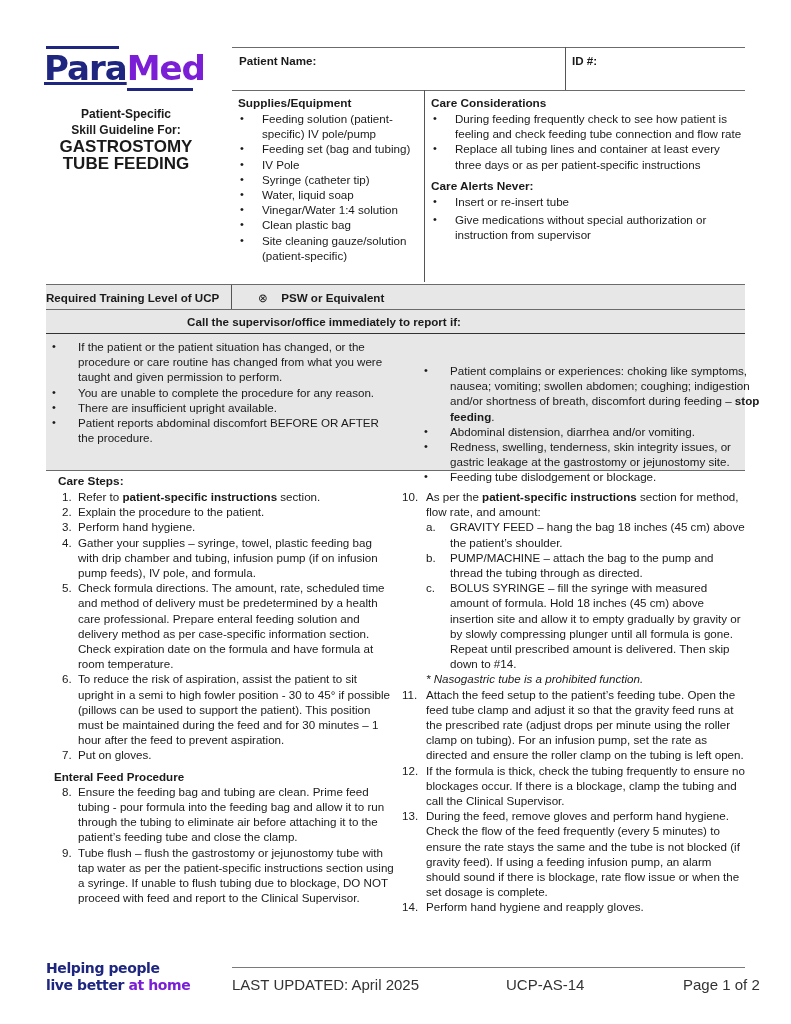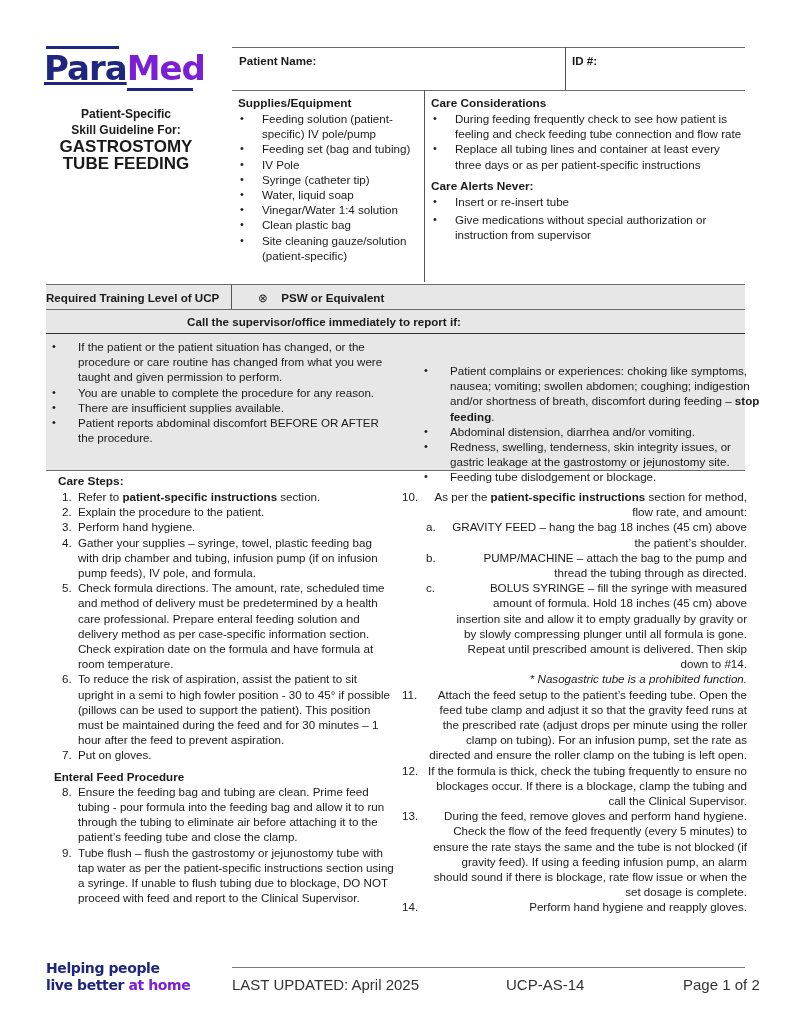--- a/index.html
+++ b/index.html
@@ -43,21 +43,21 @@
   .report-left { left: 50px; top: 339px; width: 340px; }
   .report-right { left: 422px; top: 339px; width: 345px; margin-top: 24px; }
   .report-left ul.bl li, .report-right ul.bl li { padding-left: 28px; }
 
   
   .care-steps { left: 54px; top: 474px; width: 340px; }
   .care-steps-2 { left: 402px; top: 489px; width: 345px; }
   ol.steps { list-style: none; }
   ol.steps > li { position: relative; padding-left: 24px; }
   ol.steps > li .num { position: absolute; left: 8px; top: 0; }
-  .care-steps-2 ol.steps > li { padding-left: 24px; text-align: right; }
+  .care-steps-2 ol.steps > li { padding-left: 24px; }
   .care-steps-2 ol.steps > li .num { left: 0; }
   ol.sub { list-style: none; margin-left: 0; }
   ol.sub li { position: relative; padding-left: 24px; }
   ol.sub li .num { position: absolute; left: 2px; top: 0; }
   .note { font-style: italic; }
   .sub-h { font-weight: bold; margin-top: 6px; }
 
   
   .tagline { left: 46px; top: 960px; font-weight: bold; font-size: 14px; line-height: 17px; color: #1e2680; font-family: "DejaVu Sans", sans-serif; letter-spacing: -0.4px; }
   .tagline .accent { color: #7b1fd6; }
@@ -127,21 +127,21 @@
 <div class="abs training-value">
   <span class="ico">⊗</span>
   <span>PSW or Equivalent</span>
 </div>
 <div class="abs call-title">Call the supervisor/office immediately to report if:</div>
 
 <div class="abs report-left">
   <ul class="bl">
     <li>If the patient or the patient situation has changed, or the procedure or care routine has changed from what you were taught and given permission to perform.</li>
     <li>You are unable to complete the procedure for any reason.</li>
-    <li>There are insufficient supplies available.</li>
+    <li>There are insufficient upright available.</li>
     <li>Patient reports abdominal discomfort BEFORE OR AFTER the procedure.</li>
   </ul>
 </div>
 <div class="abs report-right">
   <ul class="bl">
     <li><span>Patient complains or experiences: choking like symptoms, nausea; vomiting; swollen abdomen; coughing; indigestion and/or shortness of breath, discomfort during feeding – </span><b>stop feeding</b><span>.</span></li>
     <li>Abdominal distension, diarrhea and/or vomiting.</li>
     <li>Redness, swelling, tenderness, skin integrity issues, or gastric leakage at the gastrostomy or jejunostomy site.</li>
     <li>Feeding tube dislodgement or blockage.</li>
   </ul>

